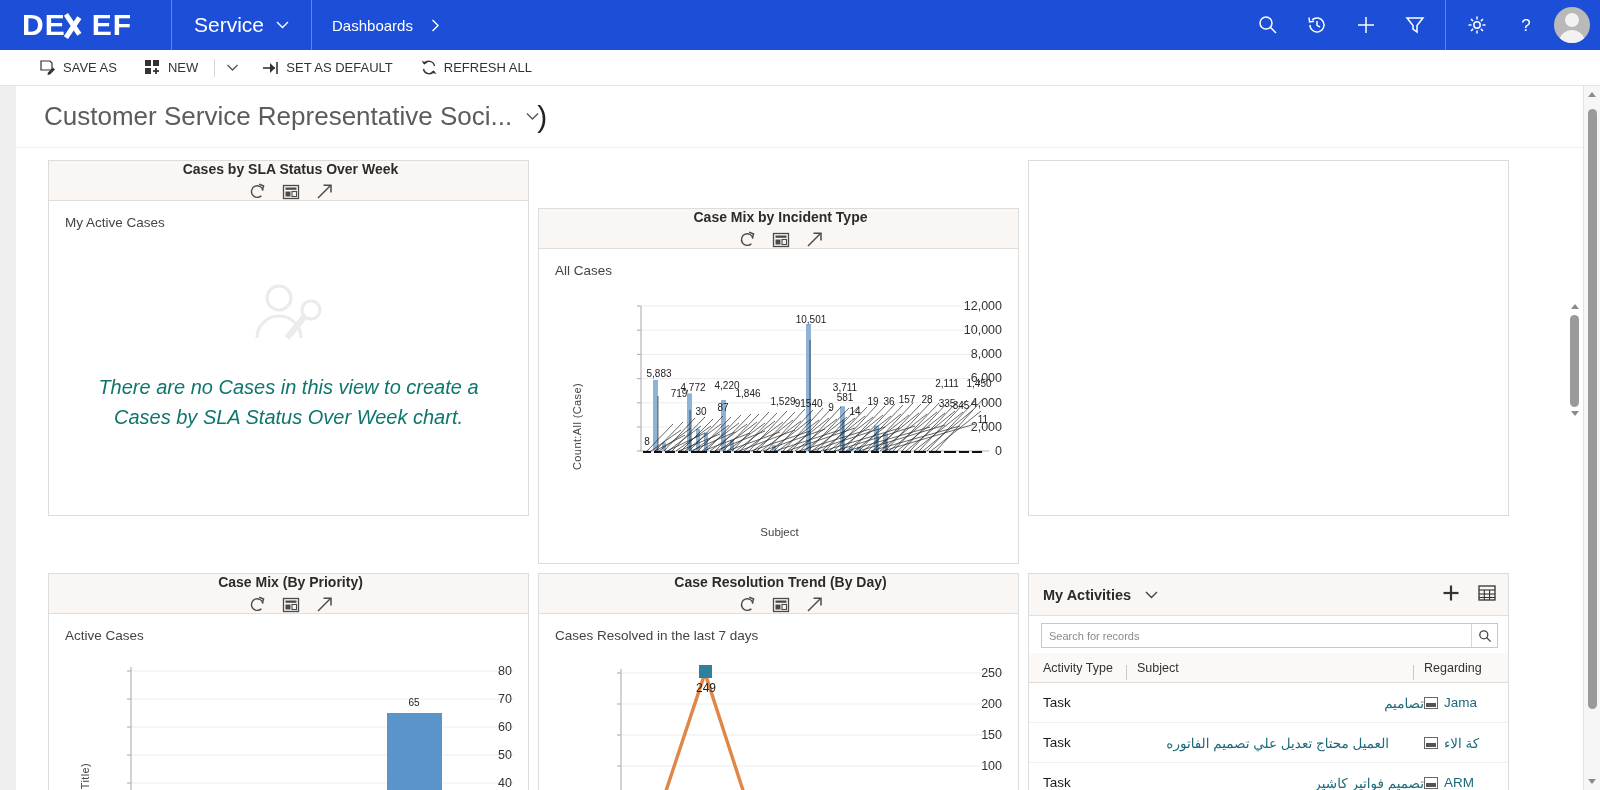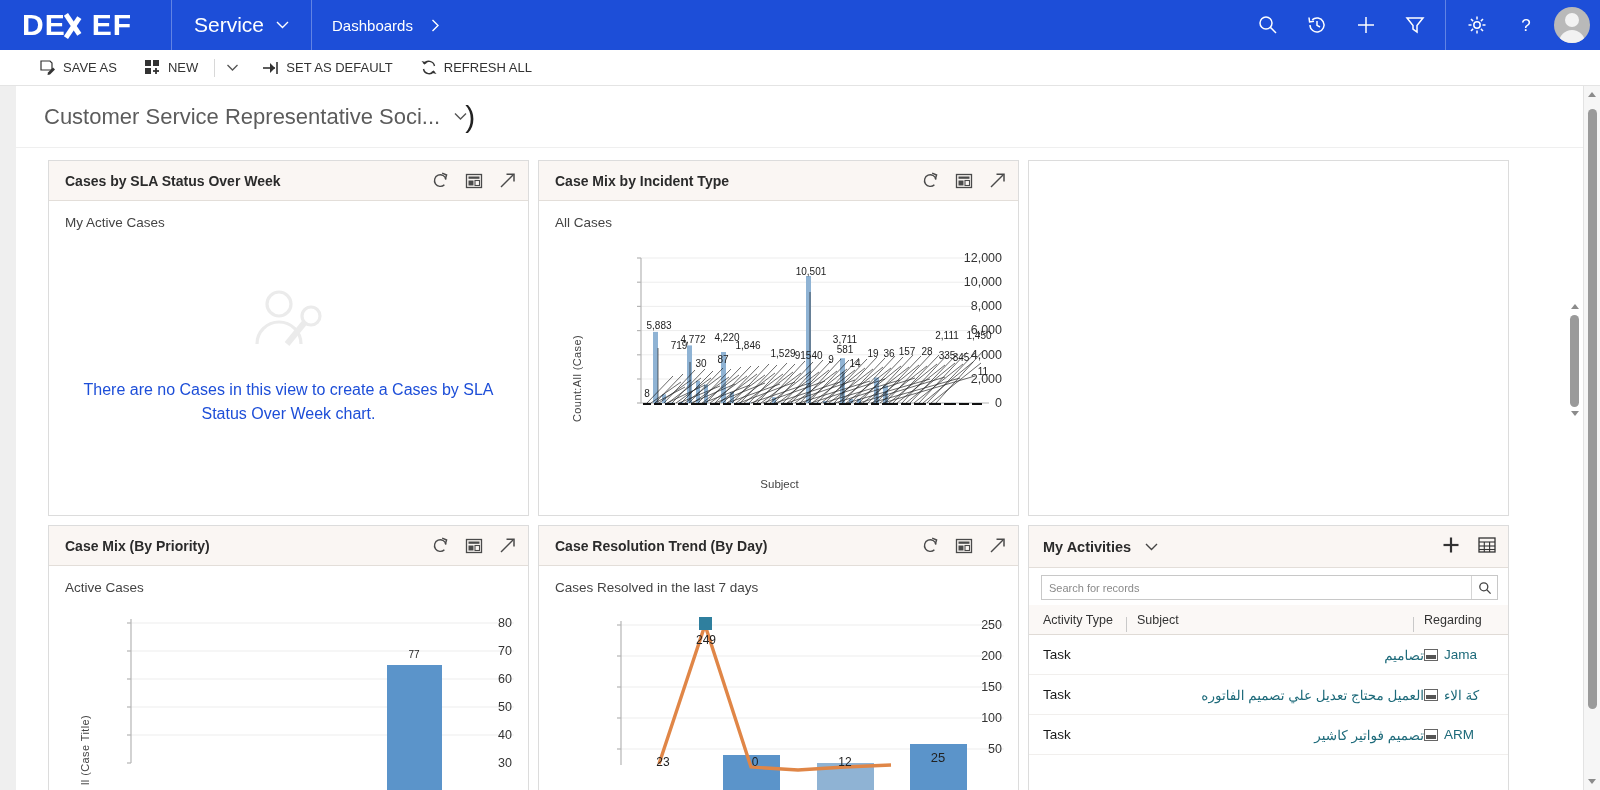--- a/index.html
+++ b/index.html
@@ -79,54 +79,54 @@
   .caret-btn { padding: 0 10px; height: 36px; display:flex; align-items:center; cursor:pointer; }
 
   
   .page-area { width: 1600px; height: 704px; background: #efefef; position: relative; }
   .title-band {
     height: 62px; background: #fff; display:flex; align-items:center;
     padding-left: 28px; border-bottom: 1px solid #efefef;
     margin-left: 16px; width: 1568px;
   }
   .dash-title {
-    font-size: 22px; font-weight: 300; color: #5c5c5c;
+    font-size: 26px; font-weight: 300; color: #5c5c5c;
     display:flex; align-items:center; gap: 14px; cursor:pointer;
   }
   .dash-title .chev { font-size: 14px; color:#666; }
   .bracket { font-size: 30px; color:#222; margin-left:-2px; }
 
   
   .dash-wrap {
     position:absolute; left:16px; top:62px; width: 1568px; height: 642px;
     background: #fff; overflow: hidden;
   }
   .dash-inner { padding: 12px 14px 0 32px; display:flex; gap: 9px; flex-wrap: wrap; }
 
   .panel {
     background: #fff; border: 1px solid #dcdcdc; display:flex; flex-direction:column;
   }
   .panel-head {
     height: 40px; background: #faf6f3; border-bottom: 1px solid #e3ded9;
-    display:flex; align-items:center; padding: 0 12px 0 16px;
+    display:flex; align-items:center; padding: 0 12px 0 16px; flex-direction: column;
   }
   .panel-title { font-size: 14px; font-weight: bold; color: #2b2b2b; flex:1; }
   .panel-actions { display:flex; align-items:center; gap: 16px; }
   .panel-actions .pi { cursor:pointer; display:flex; align-items:center; }
   .panel-body { flex:1; padding: 14px 16px; position: relative; overflow:hidden; }
   .panel-sub { font-size: 13.5px; color: #444; font-weight: 400; }
 
   
   .empty-wrap {
     display:flex; flex-direction:column; align-items:center; justify-content:center;
     height: 250px; gap: 18px;
   }
   .empty-msg {
-    font-size: 16px; color:#1d4ed8; text-align:center; line-height:1.5;
-    max-width: 420px; font-weight: 300;
+    font-size: 20px; color:#0f766e; text-align:center; line-height:1.5;
+    max-width: 420px; font-weight: 300; font-style: italic;
   }
 
   
   .chart { position:relative; width:100%; }
   .ylabel {
     position:absolute; writing-mode: vertical-rl; transform: rotate(180deg);
     font-size: 11px; color:#444; letter-spacing: .4px;
   }
   .ytick {
     position:absolute; right: 0; font-size: 12.5px; color:#333;
@@ -371,21 +371,21 @@
               <circle cx="30" cy="20" r="12" fill="none" stroke="#ebebeb" stroke-width="3.2"></circle>
               <path d="M8 60 a22 22 0 0 1 44 0" fill="none" stroke="#ebebeb" stroke-width="3.2"></path>
               <circle cx="62" cy="32" r="9" fill="none" stroke="#ebebeb" stroke-width="3.2"></circle>
               <line x1="56" y1="38" x2="38" y2="60" stroke="#ebebeb" stroke-width="6"></line>
             </svg>
             <div class="empty-msg">There are no Cases in this view to create a Cases by SLA Status Over Week chart.</div>
           </div>
         </div>
       </div>
 
-      <div class="panel" style="width:481px;height:356px;">
+      <div class="panel" style="width:481px;height:356px;margin-top:48px;">
         <div class="panel-head">
           <span class="panel-title">Case Mix by Incident Type</span>
           <span class="panel-actions">
             <span class="pi">
               <svg width="17" height="17" viewBox="0 0 17 17">
                   <path d="M14 7.5 a5.8 5.8 0 1 0 -1.6 5.2" fill="none" stroke="#4a4a4a" stroke-width="1.4"></path>
                   <path d="M10.2 1.2 L14.6 3 L13.3 7.3" fill="none" stroke="#4a4a4a" stroke-width="1.4"></path>
                 </svg>
             </span>
             <span class="pi">
@@ -696,21 +696,21 @@
                   <line x1="62" y1="168" x2="66" y2="168"></line>
               </g>
               <rect x="322" y="70" width="55" height="150" fill="#5b94ca"></rect>
             </svg>
             <div class="ytick" style="top:28px;  width:56px;">80</div>
             <div class="ytick" style="top:56px;  width:56px;">70</div>
             <div class="ytick" style="top:84px;  width:56px;">60</div>
             <div class="ytick" style="top:112px; width:56px;">50</div>
             <div class="ytick" style="top:140px; width:56px;">40</div>
             <div class="ytick" style="top:168px; width:56px;">30</div>
-            <div class="dlabel" style="left:349px;top:54px;">77</div>
+            <div class="dlabel" style="left:349px;top:54px;">65</div>
           </div>
         </div>
       </div>
 
       <div class="panel" style="width:481px;height:275px;">
         <div class="panel-head">
           <span class="panel-title">Case Resolution Trend (By Day)</span>
           <span class="panel-actions">
             <span class="pi">
               <svg width="17" height="17" viewBox="0 0 17 17">
@@ -832,21 +832,21 @@
               <svg class="rec-icon" viewBox="0 0 14 12">
                   <rect x="0.5" y="0.5" width="13" height="11" fill="none" stroke="#666" stroke-width="1"></rect>
                   <rect x="2" y="6" width="10" height="4" fill="#555"></rect>
                 </svg>
               <span>Jama</span>
             </span>
           </div>
           <div class="grid-row">
             <span style="width:94px;">Task</span>
             <span class="cell-link" style="flex:1;" dir="rtl">العميل محتاج تعديل علي تصميم الفاتوره</span>
-            <span class="cell-reg" style="width:84px;">
+            <span class="cell-reg" style="width:84px;margin-left:35px;">
               <svg class="rec-icon" viewBox="0 0 14 12">
                   <rect x="0.5" y="0.5" width="13" height="11" fill="none" stroke="#666" stroke-width="1"></rect>
                   <rect x="2" y="6" width="10" height="4" fill="#555"></rect>
                 </svg>
               <span>كة الاء</span>
             </span>
           </div>
           <div class="grid-row">
             <span style="width:94px;">Task</span>
             <span class="cell-link" style="flex:1;" dir="rtl">تصميم فواتير كاشير</span>

